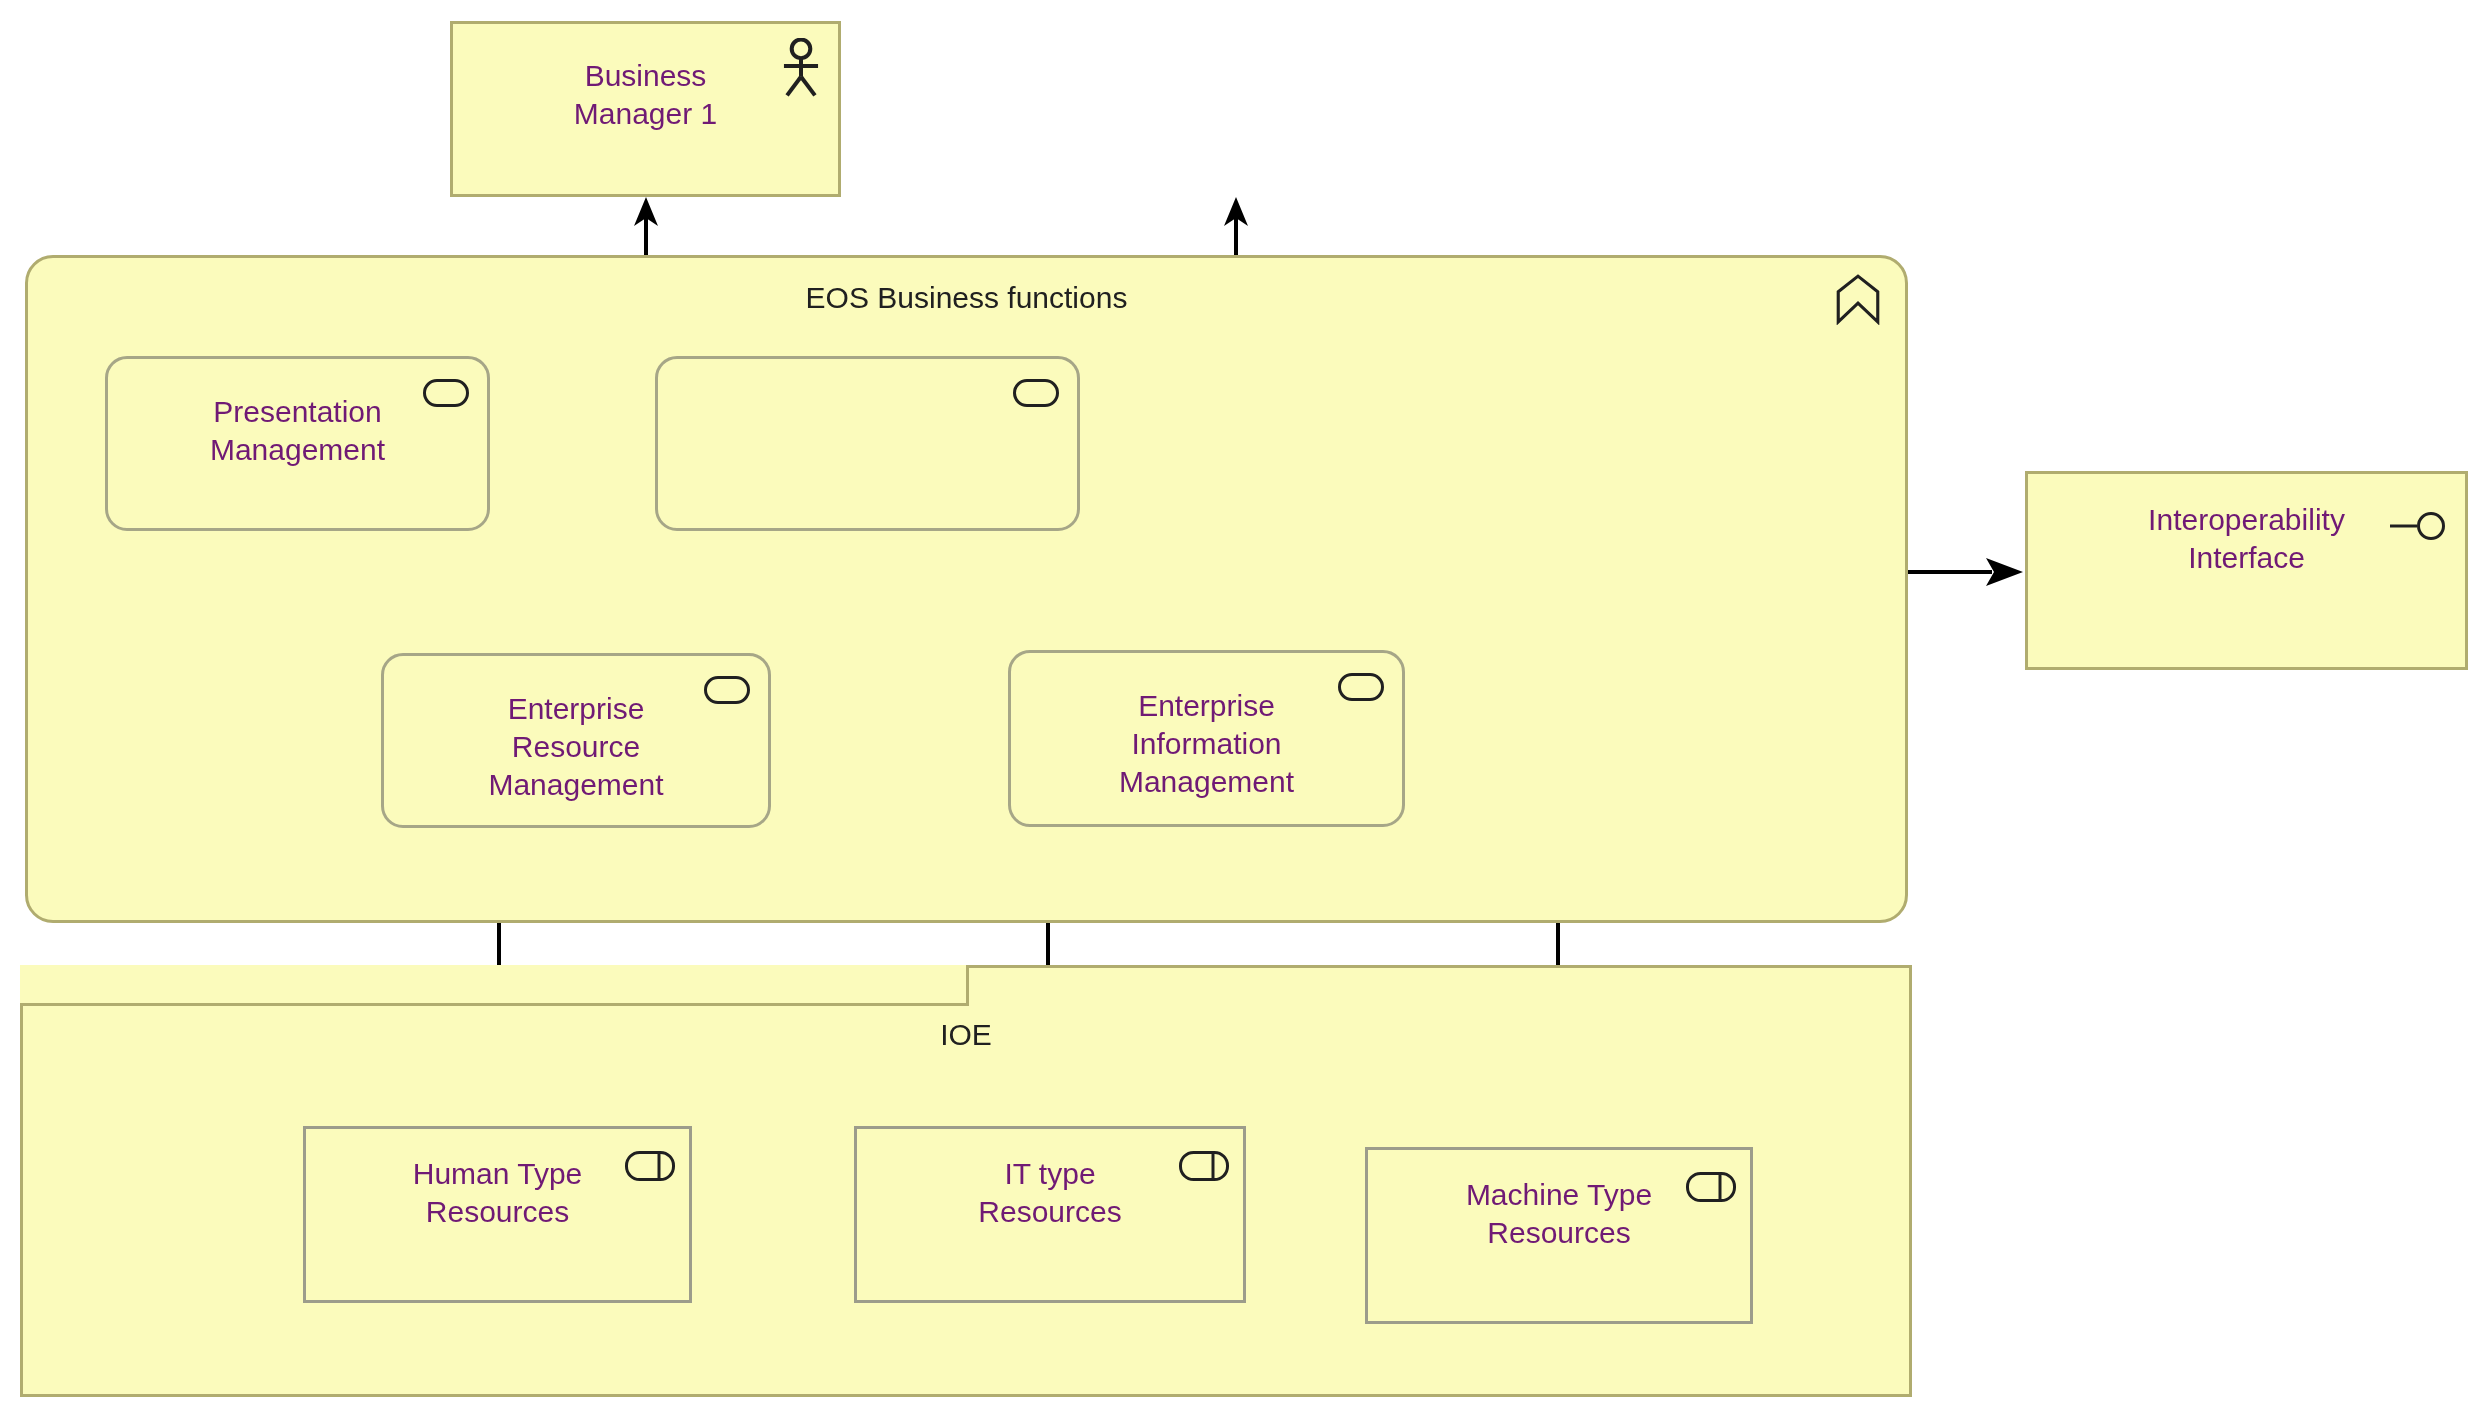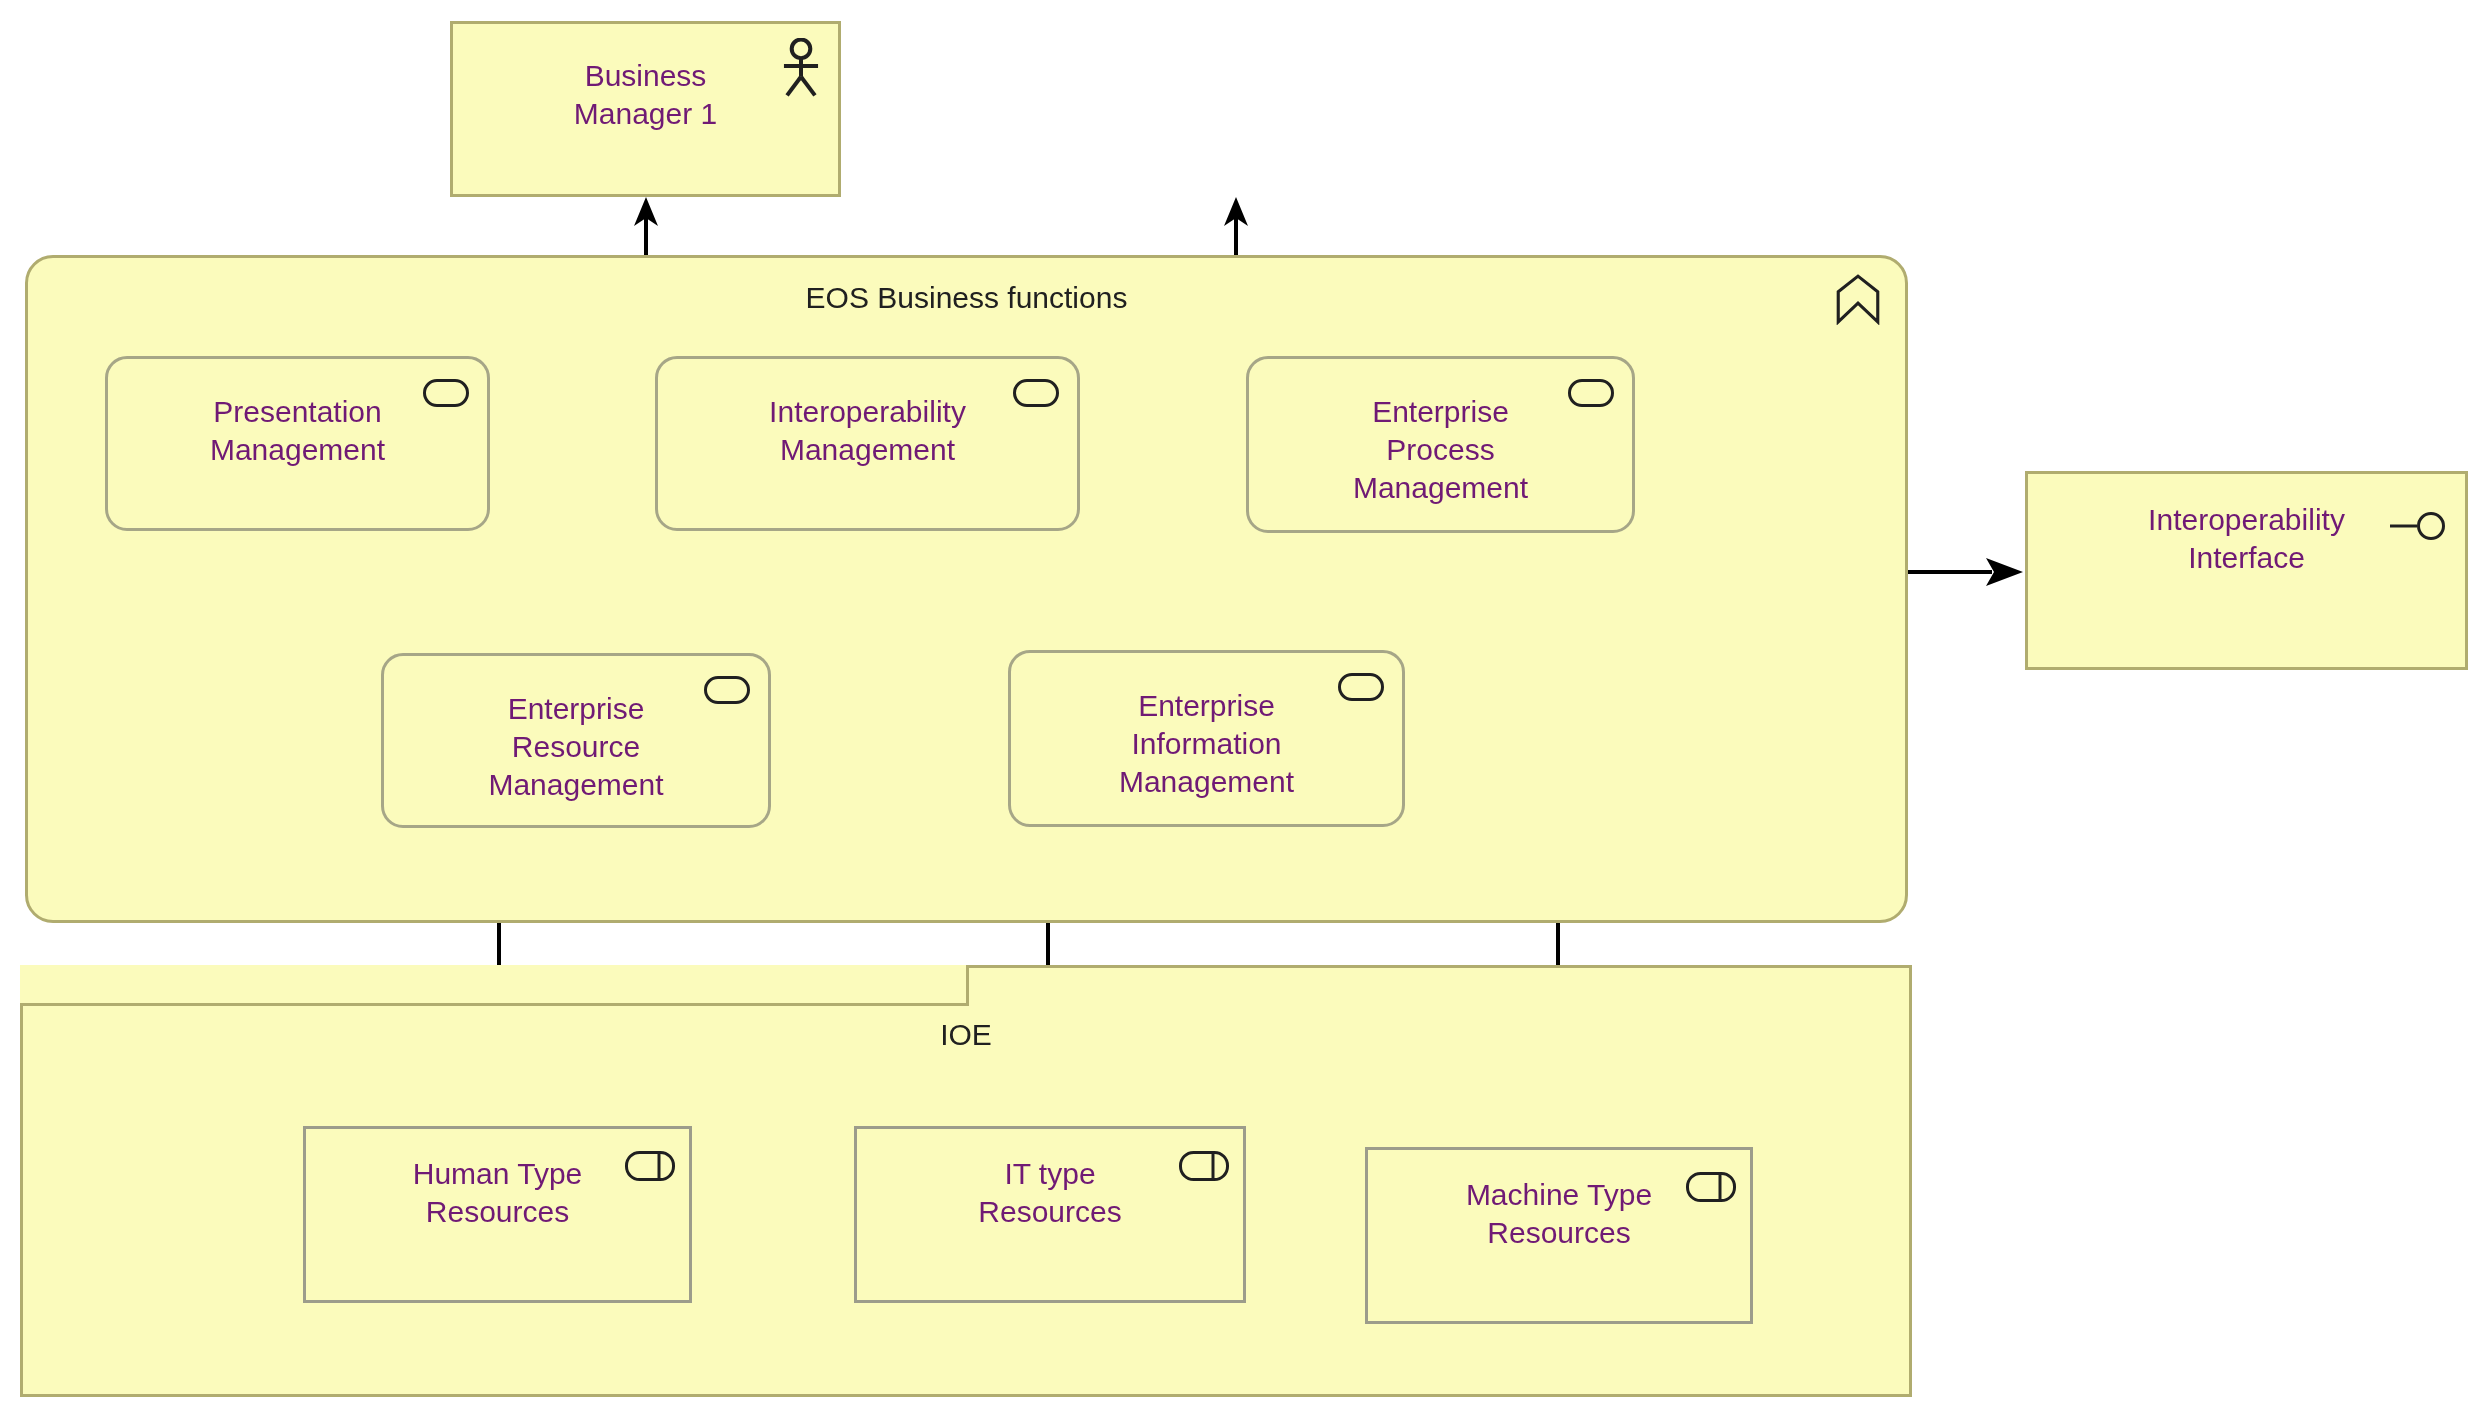--- a/index.html
+++ b/index.html
@@ -118,36 +118,27 @@
     <div class="svc" id="svc1">
       <div class="lbl">Presentation Management</div>
       <span class="pill-icon">
         <svg width="46" height="28" viewBox="0 0 46 28">
           <rect x="1.5" y="1.5" width="43" height="25" rx="12.5" fill="none" stroke="#202020" stroke-width="3"></rect>
         </svg>
       </span>
     </div>
 
     <div class="svc" id="svc2">
-      <div class="lbl">Interoperability Management</div>
-      <span class="pill-icon">
-        <svg width="46" height="28" viewBox="0 0 46 28">
-          <rect x="1.5" y="1.5" width="43" height="25" rx="12.5" fill="none" stroke="#202020" stroke-width="3"></rect>
-        </svg>
-      </span>
-    </div>
-
-    <div class="svc" id="svc3">
-      <div class="lbl">Enterprise Process Management</div>
-      <span class="pill-icon">
-        <svg width="46" height="28" viewBox="0 0 46 28">
-          <rect x="1.5" y="1.5" width="43" height="25" rx="12.5" fill="none" stroke="#202020" stroke-width="3"></rect>
-        </svg>
-      </span>
-    </div>
+      <span class="pill-icon">
+        <svg width="46" height="28" viewBox="0 0 46 28">
+          <rect x="1.5" y="1.5" width="43" height="25" rx="12.5" fill="none" stroke="#202020" stroke-width="3"></rect>
+        </svg>
+      </span>
+    </div>
+
 
     <div class="svc" id="svc4">
       <div class="lbl">Enterprise Resource Management</div>
       <span class="pill-icon">
         <svg width="46" height="28" viewBox="0 0 46 28">
           <rect x="1.5" y="1.5" width="43" height="25" rx="12.5" fill="none" stroke="#202020" stroke-width="3"></rect>
         </svg>
       </span>
     </div>
 

